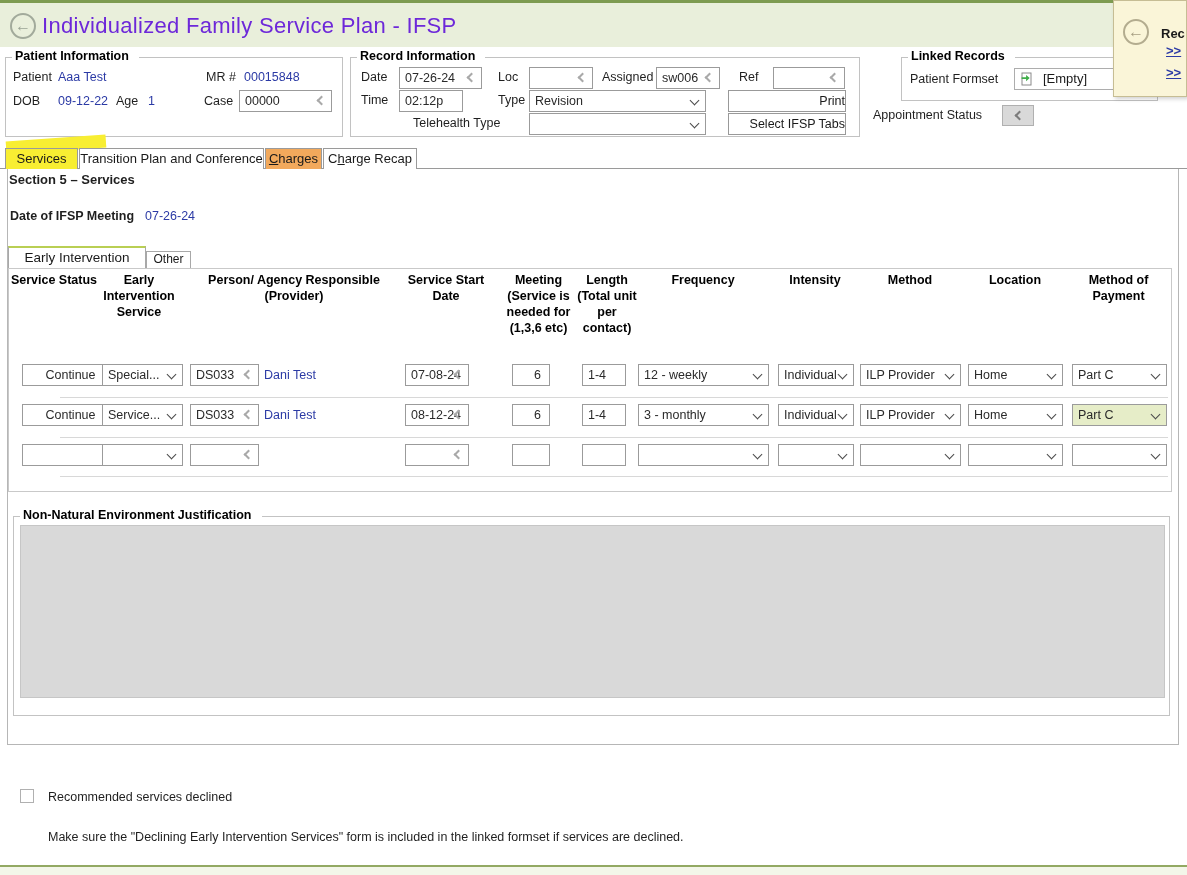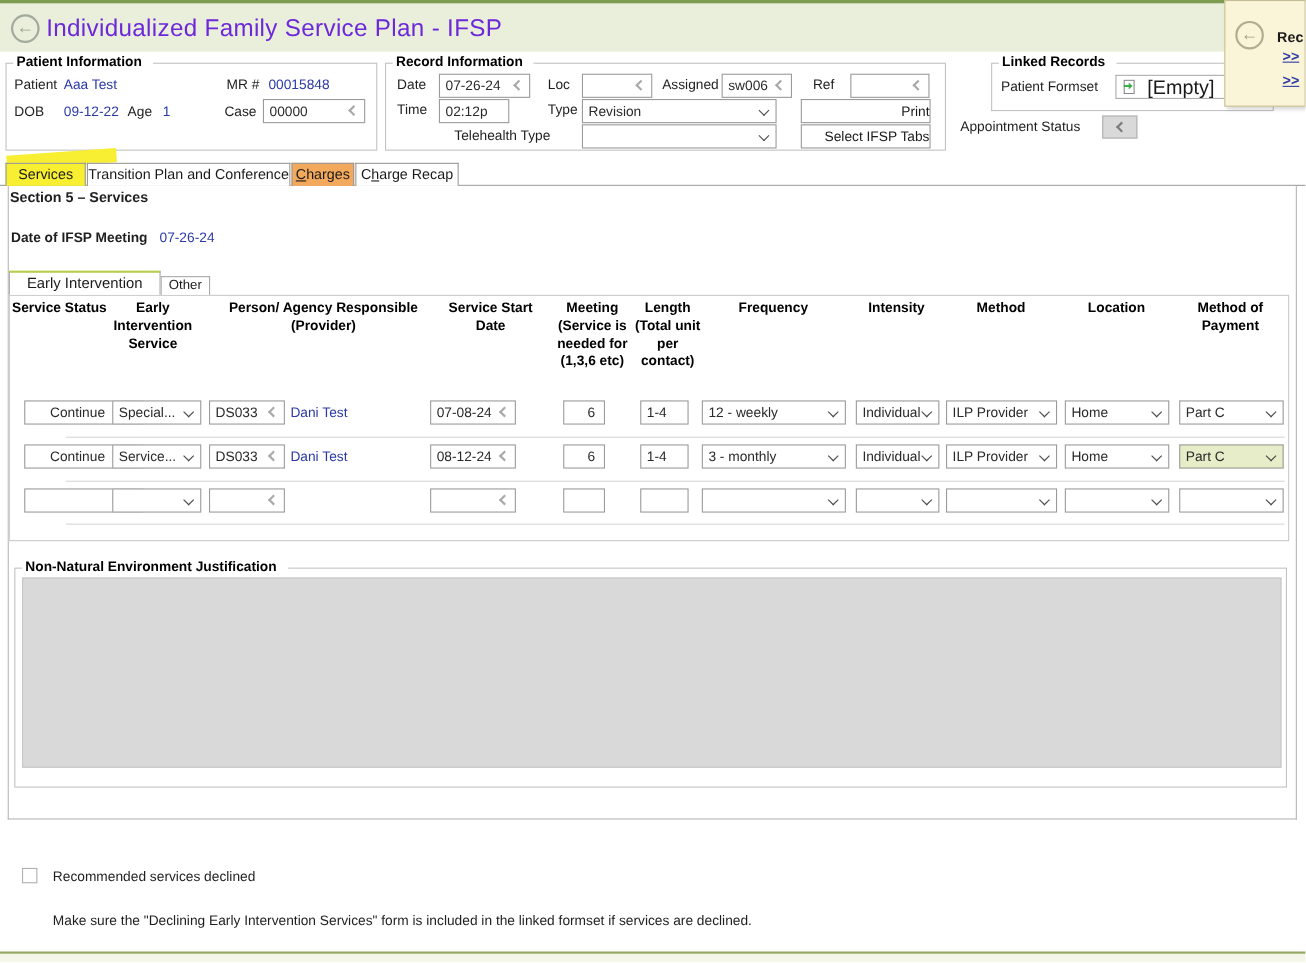--- a/index.html
+++ b/index.html
@@ -80,21 +80,21 @@
   .num { text-align:right; padding-right:8px; }
   .hl { background:#e6edc8; }
   .link { position:absolute; color:#2b3aa5; font-size:12.5px; line-height:22px;
     white-space:nowrap; cursor:pointer; }
 
   
   .c-status   { left:22px;  width:108px;text-align:center;  }
   .c-service  { left:102px; width:81px;  }
   .c-provider { left:190px; width:69px;  }
   .c-provname { left:264px; }
-  .c-date     { left:391px; width:78px;  }
+  .c-date     { left:405px; width:64px;  }
   .c-duration { left:512px; width:38px;  }
   .c-length   { left:582px; width:44px;  }
   .c-freq     { left:638px; width:131px; }
   .c-intens   { left:778px; width:76px;  }
   .c-method   { left:860px; width:101px; }
   .c-loc      { left:968px; width:95px;  }
   .c-pay      { left:1072px;width:95px;  }
 
   
   #just-box { position:absolute; left:13px; top:516px; width:1157px; height:200px;
@@ -102,21 +102,21 @@
   #just-area { position:absolute; left:6px; top:8px; width:1145px; height:173px;
     background:#d9d9d9; border:1px solid #c6c6c6; }
 
   
   #decline-check { position:absolute; left:20px; top:789px; width:14px; height:14px;
     border:1px solid #b0b0b0; background:#fff; cursor:pointer; }
   #bottom-bar { position:absolute; left:0; top:865px; width:1187px; height:10px;
     background:#f3f6e9; border-top:2px solid #93a963; }
 
   .formset-field { position:absolute; height:22px; border:1px solid #adadad; background:#fff;
-    line-height:20px; font-size:18px; padding:0 4px 0 28px; }
+    line-height:20px; font-size:13px; padding:0 4px 0 28px; }
   #appt-box { position:absolute; left:1002px; top:105px; width:32px; height:21px;
     background:#d9d9d9; border:1px solid #b0b0b0; }
   #appt-box .chev-left { right:10px; top:6px; border-color:#7c7c7c; }
 </style>
 </head>
 <body>
 
 <div id="screen">
 
   <div id="titlebar">

